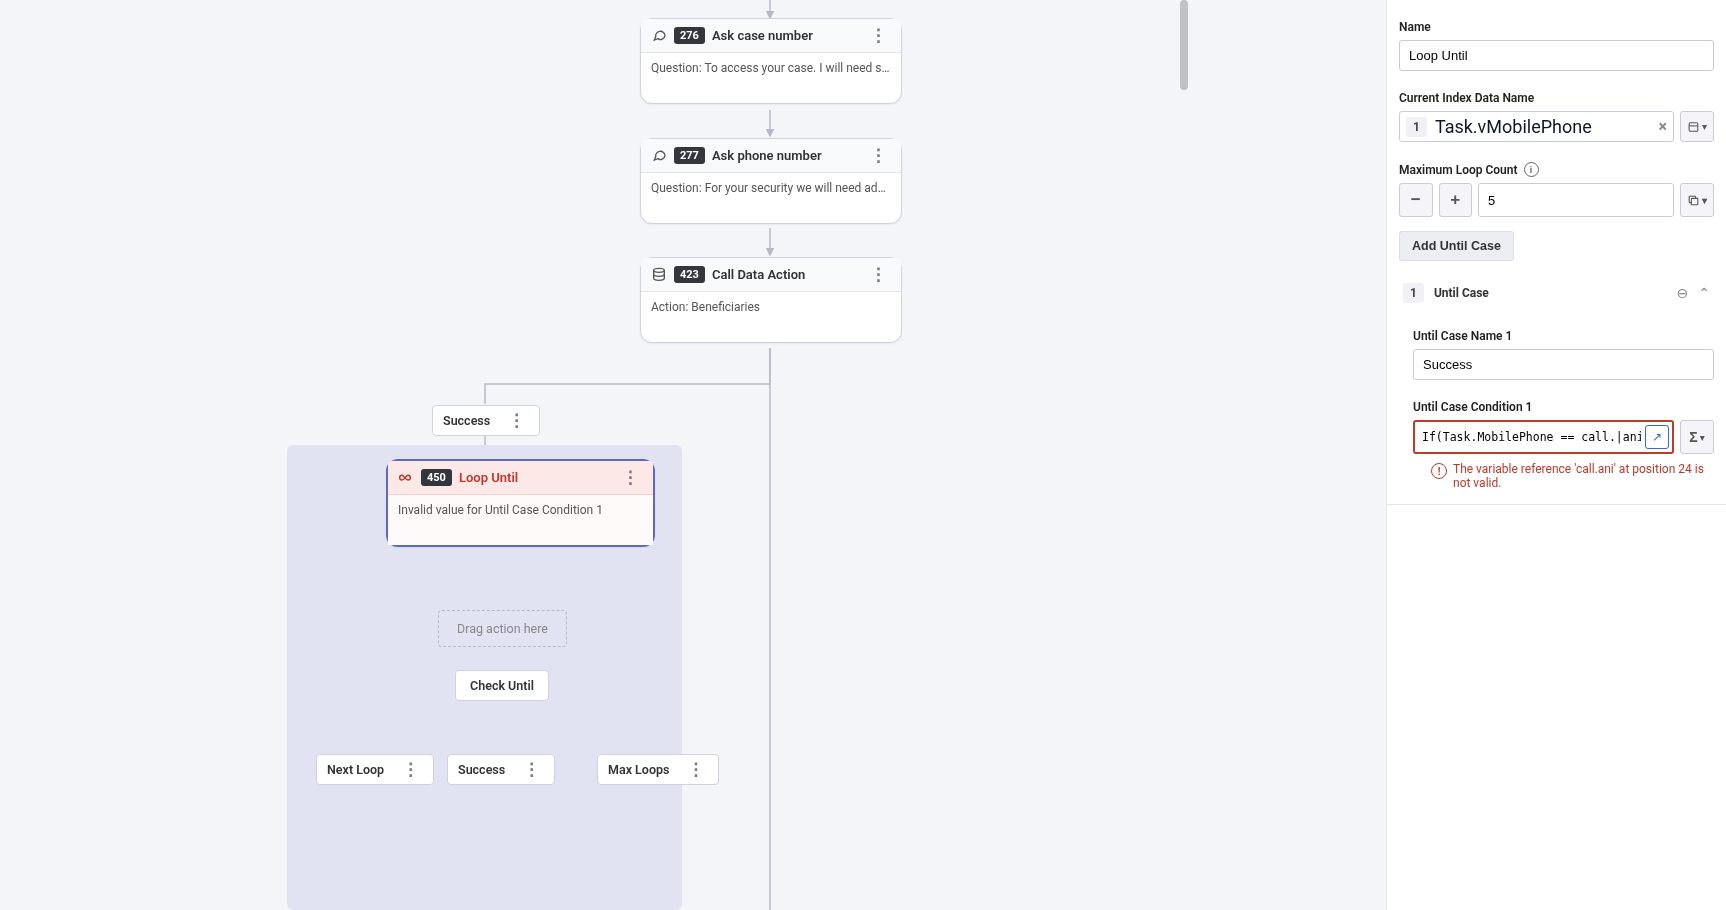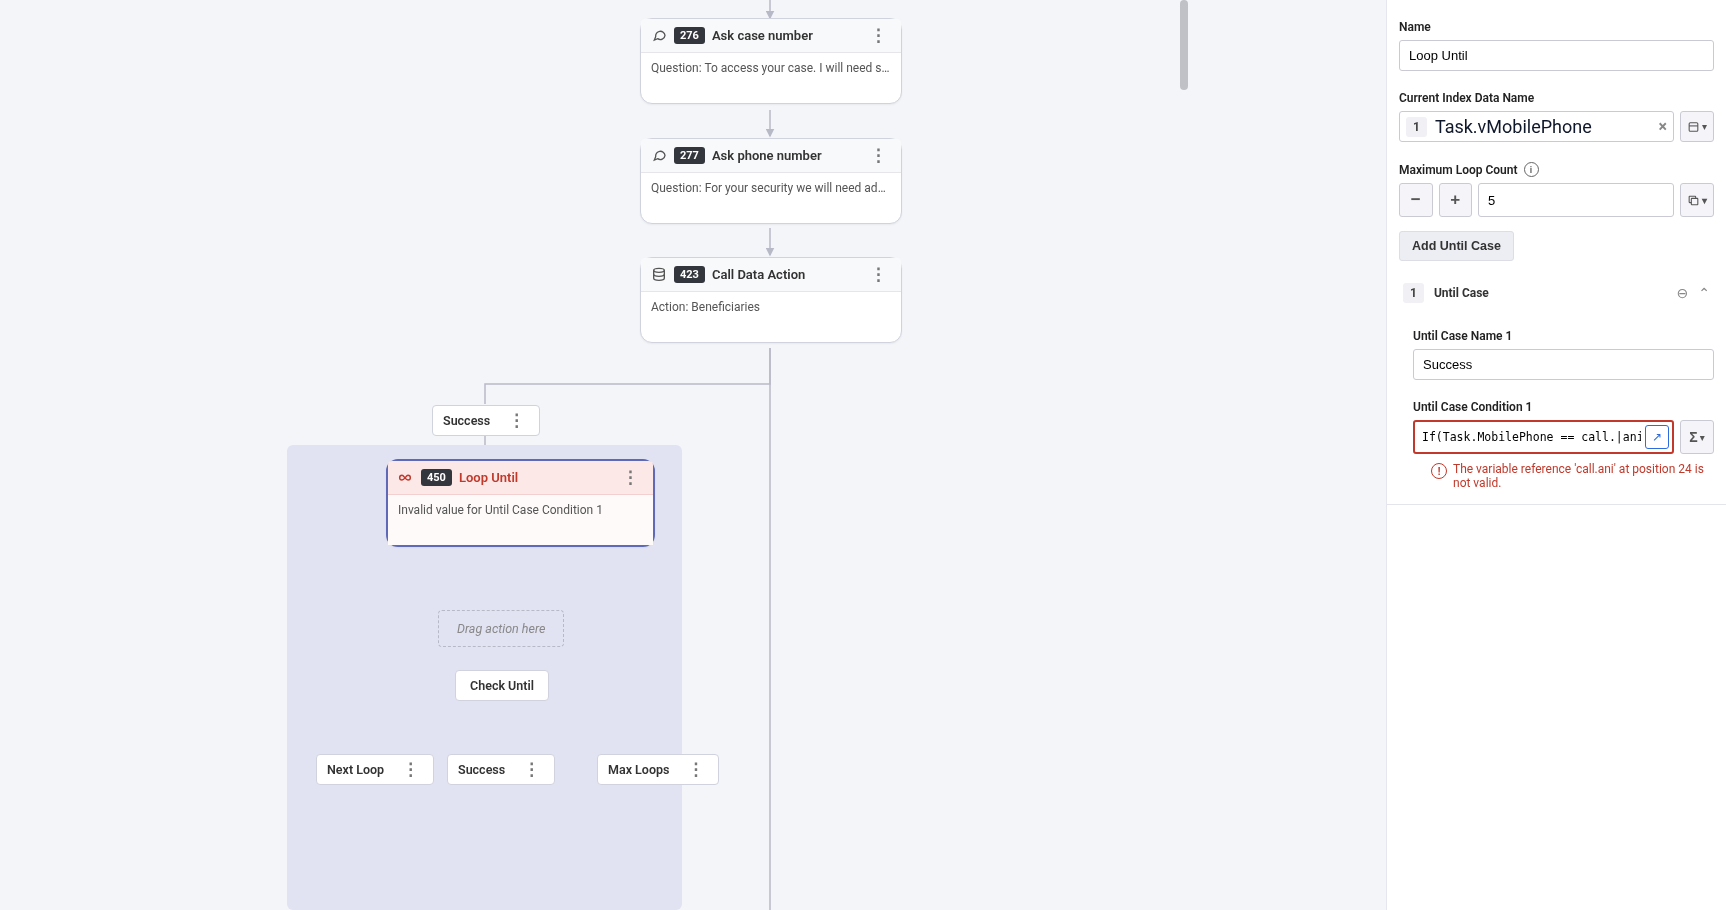--- a/index.html
+++ b/index.html
@@ -144,21 +144,21 @@
               <path d="M6 12c-2 0-3.5-1.5-3.5-3.5S4 5 6 5c3 0 5 7 9 7 2 0 3.5-1.5 3.5-3.5S17 5 15 5c-3 0-5 7-9 7z" transform="translate(0 3)"></path>
             </svg>
         </span>
         <span class="badge">450</span>
         <span class="node-title">Loop Until</span>
         <span class="kebab">⋮</span>
       </div>
       <div class="node-body">Invalid value for Until Case Condition 1</div>
     </div>
 
-    <div class="dropzone" style="left:438px;top:610px;font-style:italic;">
+    <div class="dropzone" style="left:438px;top:610px;">
       <span>Drag action here</span>
     </div>
 
     <div class="chip" style="left:455px;top:670px;padding:7px 14px;">
       <span>Check Until</span>
     </div>
 
     <div class="chip" style="left:316px;top:754px;">
       <span>Next Loop</span>
       <span class="kebab">⋮</span>

